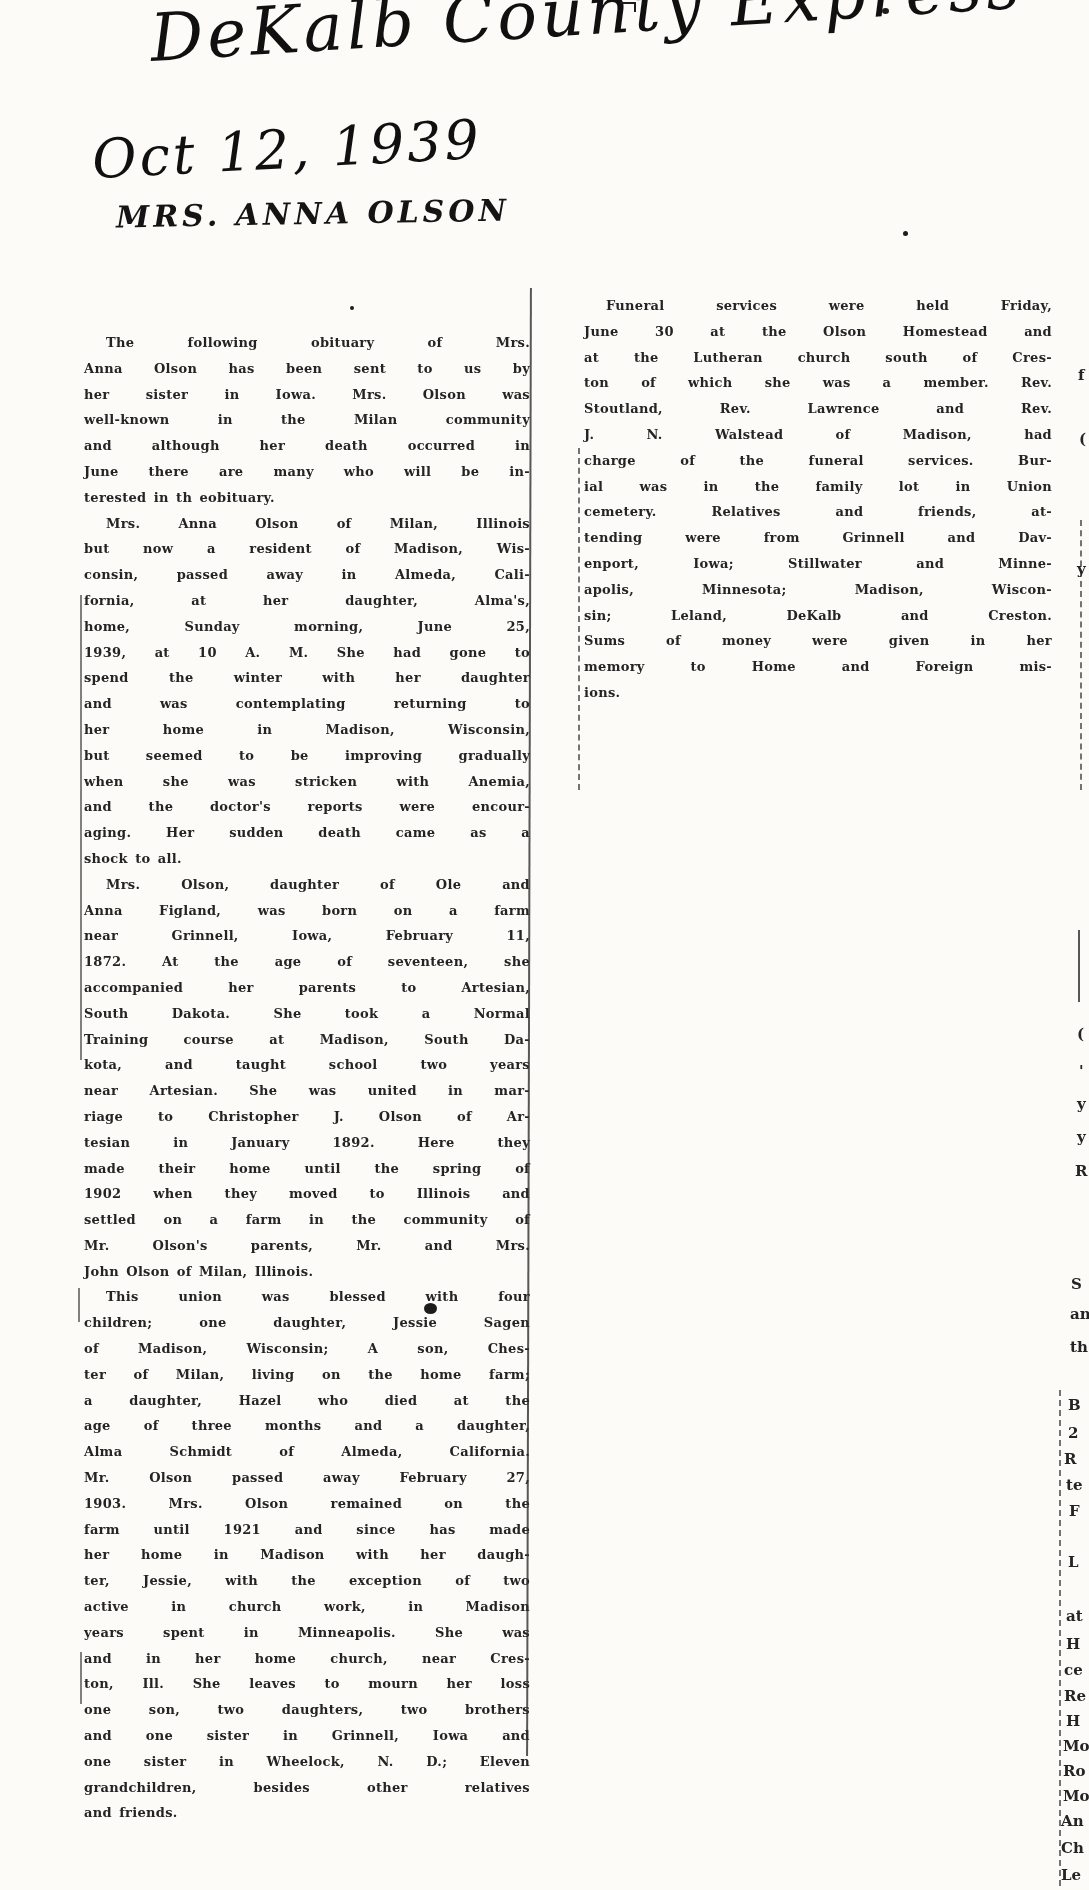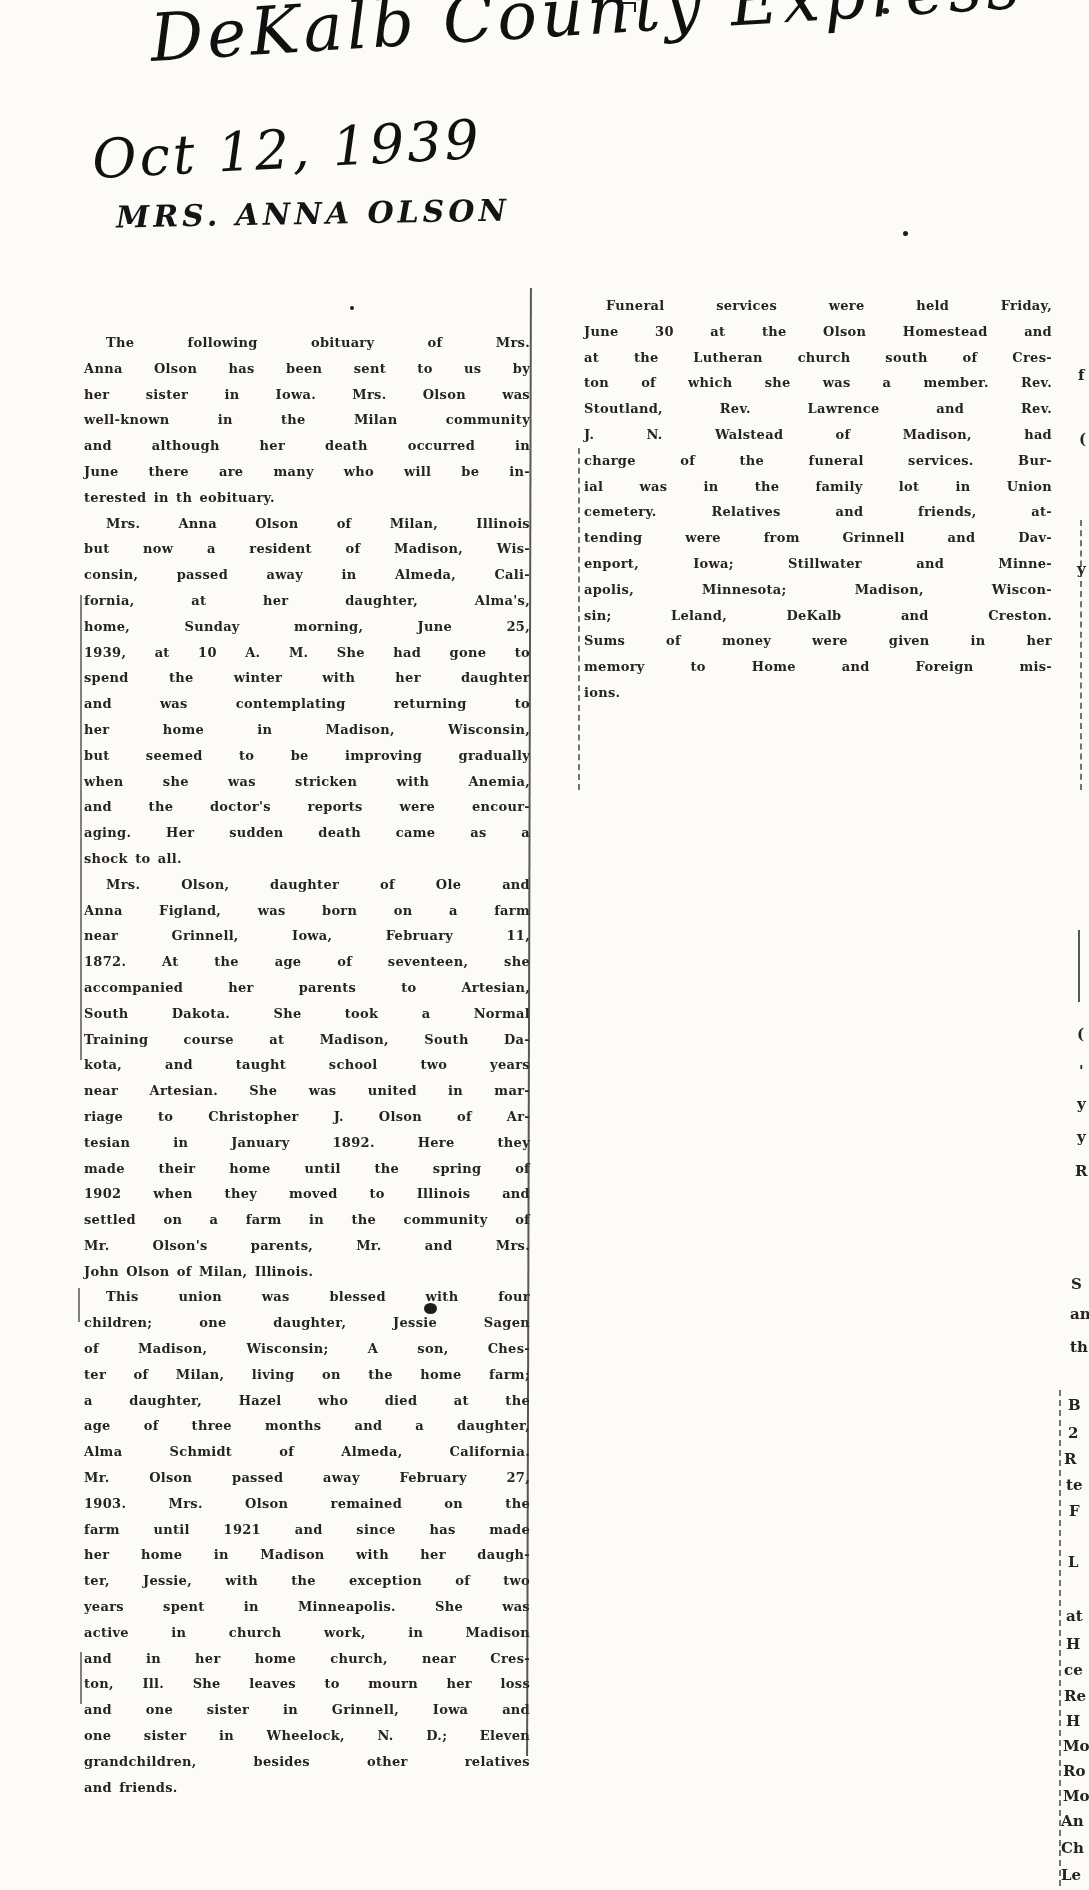--- a/index.html
+++ b/index.html
@@ -99,24 +99,25 @@
         <div class="line">of Madison, Wisconsin; A son, Ches-</div>
         <div class="line">ter of Milan, living on the home farm;</div>
         <div class="line">a daughter, Hazel who died at the</div>
         <div class="line">age of three months and a daughter,</div>
         <div class="line">Alma Schmidt of Almeda, California.</div>
         <div class="line">Mr. Olson passed away February 27,</div>
         <div class="line">1903. Mrs. Olson remained on the</div>
         <div class="line">farm until 1921 and since has made</div>
         <div class="line">her home in Madison with her daugh-</div>
         <div class="line">ter, Jessie, with the exception of two</div>
+        <div class="line">active in church work, in Madison</div>
         <div class="line">years spent in Minneapolis. She was</div>
-        <div class="line">active in church work, in Madison</div>
         <div class="line">and in her home church, near Cres-</div>
         <div class="line">ton, Ill. She leaves to mourn her loss</div>
+        <div class="line">one son, two daughters, two brothers</div>
         <div class="line">and one sister in Grinnell, Iowa and</div>
         <div class="line">one sister in Wheelock, N. D.; Eleven</div>
         <div class="line">grandchildren, besides other relatives</div>
         <div class="line last">and friends.</div>
       </div>
     </div>
   <div class="col col2">
       <div class="para">
         <div class="line first">Funeral services were held Friday,</div>
         <div class="line">June 30 at the Olson Homestead and</div>

